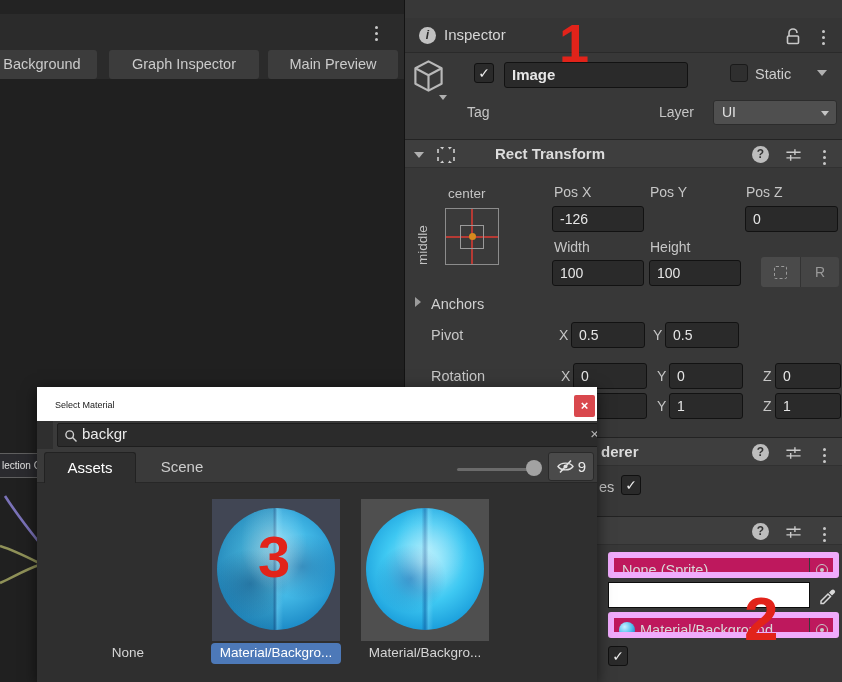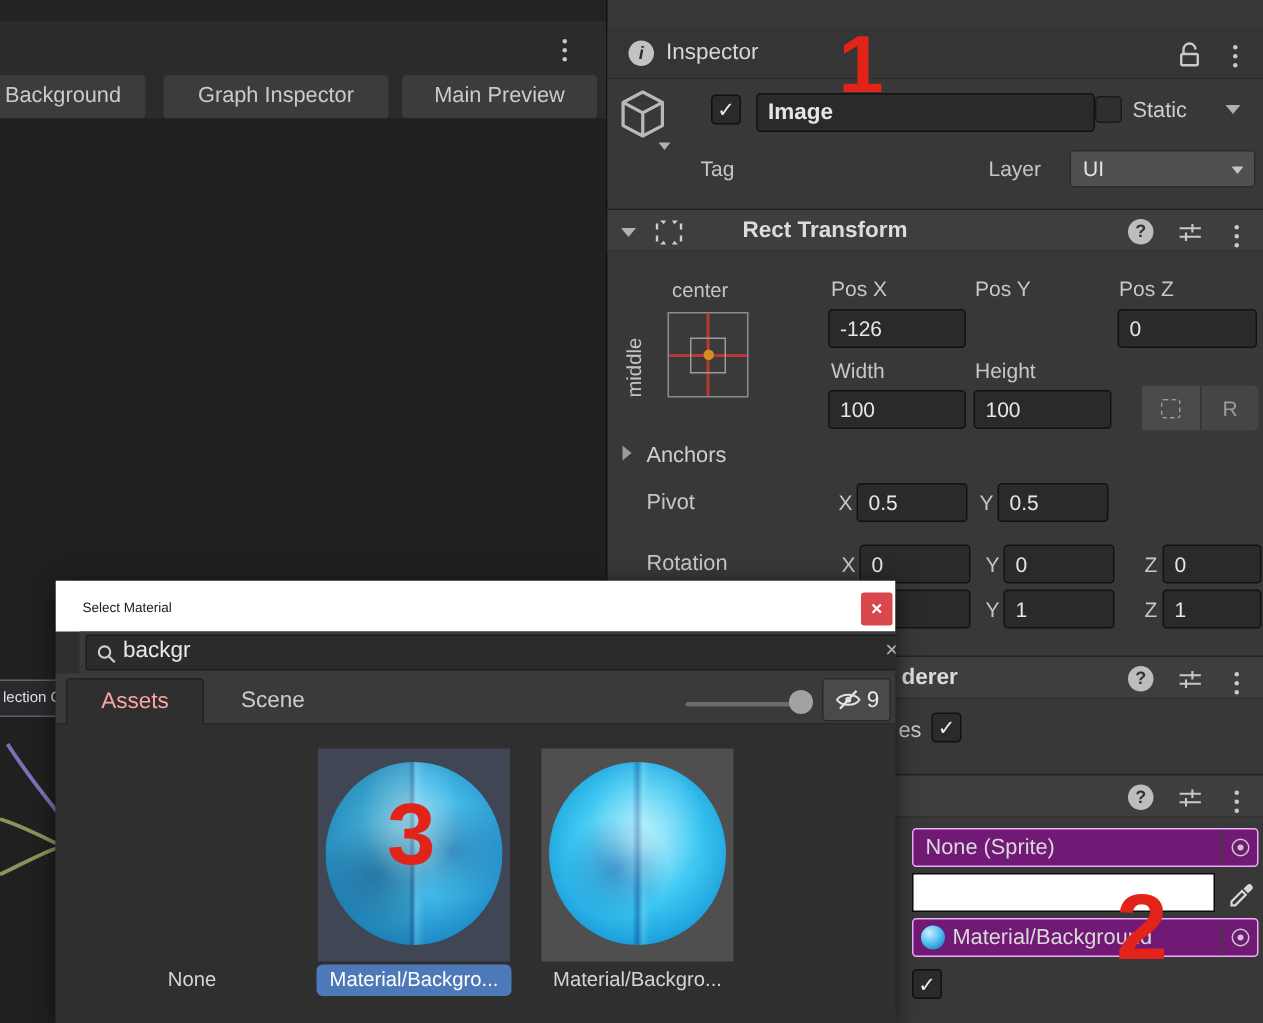--- a/index.html
+++ b/index.html
@@ -69,40 +69,40 @@
   .mini-btns .half { width:39px; height:30px; background:#4a4a4a; display:flex; align-items:center; justify-content:center; }
   .mini-btns .half + .half { background:#454545; border-left:1px solid #333; }
   .dashed-sq { width:13px; height:13px; border:1.6px dashed #9a9a9a; border-radius:2px; }
   .r-lbl { color:#9a9a9a; font-size:14px; }
 
   .picker-seg { position:absolute; right:0; top:0; width:24px; height:24px; border-left:1px solid #3a3a3a;
     display:flex; align-items:center; justify-content:center; }
   .picker-circle { width:12px; height:12px; border:1.5px solid #c9c9c9; border-radius:50%; position:relative; }
   .picker-circle::after { content:""; position:absolute; left:50%; top:50%; width:4px; height:4px;
     margin:-2px 0 0 -2px; background:#c9c9c9; border-radius:50%; }
-  .obj-field { position:absolute; background:#701a75; border:1px solid #f0abfc; border-radius:3px;
+  .obj-field { position:absolute; background:#be185d; border:6px solid #f0abfc; border-radius:3px;
     height:26px; color:#d9d9d9; font-size:14.5px; line-height:24px; overflow:hidden; white-space:nowrap; }
   .sphere-mini { position:absolute; left:5px; top:4px; width:16px; height:16px; border-radius:50%;
     background: radial-gradient(circle at 35% 30%, #cdeeff, #58c4f0 45%, #1577c2 90%); }
 
   
   .dialog { left:37px; top:387px; width:560px; height:295px; z-index:10; box-shadow:0 3px 14px rgba(0,0,0,.6);
     background:#2f2f2f; overflow:hidden; }
   .dlg-titlebar { position:absolute; left:0; top:0; width:560px; height:34px; background:#ffffff; }
   .dlg-title { position:absolute; left:18px; top:13px; font-size:9px; color:#1a1a1a; }
   .dlg-close { position:absolute; left:537px; top:8px; width:21px; height:22px; background:#d9484d;
     border-radius:2px; color:#fff; font-size:13px; font-weight:bold; text-align:center; line-height:21px; }
   .dlg-searchrow { position:absolute; left:16px; top:34px; width:560px; height:28px; background:#3a3a3a; }
   .dlg-search { position:absolute; left:4px; top:2px; width:552px; height:24px; background:#2b2b2b;
     border:1px solid #1d1d1d; border-radius:2px; }
   .dlg-search .q { position:absolute; left:24px; top:1px; font-size:15px; color:#eaeaea; }
   .dlg-search .clear { position:absolute; right:9px; top:1px; font-size:15px; color:#b5b5b5; }
   .dlg-tabsrow { position:absolute; left:0; top:62px; width:560px; height:34px; background:#3a3a3a; border-bottom:1px solid #272727; }
   .dlg-tab { position:absolute; top:3px; width:92px; height:31px; font-size:15px; text-align:center; line-height:30px; color:#cdcdcd; }
-  .dlg-tab.sel { background:#2f2f2f; border:1px solid #222; border-bottom:none; border-radius:3px 3px 0 0; color:#fca5a5; }
+  .dlg-tab.sel { background:#2f2f2f; border:1px solid #222; border-bottom:none; border-radius:3px 3px 0 0; color:#ffffff; }
   .slider-track { position:absolute; left:420px; top:19px; width:78px; height:3px; background:#6b6b6b; border-radius:2px; }
   .slider-thumb { position:absolute; left:489px; top:11px; width:16px; height:16px; border-radius:50%; background:#a2a2a2; }
   .eye-box { position:absolute; left:511px; top:3px; width:46px; height:29px; background:#4a4a4a;
     border:1px solid #2a2a2a; border-radius:3px; display:flex; align-items:center; justify-content:center; gap:3px; }
   .eye-box .cnt { color:#eaeaea; font-size:15px; }
   .dlg-content { position:absolute; left:0; top:96px; width:560px; height:199px; background:#2f2f2f; }
   .tile { position:absolute; top:16px; width:128px; height:142px; }
   .sphere { position:absolute; left:5px; top:9px; width:118px; height:122px; border-radius:50%; }
   .sphere.s1 { background:
       radial-gradient(at 48% 28%, rgba(255,255,255,0.28), transparent 38%),
@@ -195,21 +195,21 @@
 
     <div class="insp-header">
       <svg class="abs" style="left:5px;top:4px;" width="37" height="38" viewBox="0 0 24 24">
         <path d="M12 2.5 L20.5 7 V17 L12 21.5 L3.5 17 V7 Z" fill="none" stroke="#b9b9b9" stroke-width="1.4" stroke-linejoin="round"></path>
         <path d="M3.5 7 L12 11.5 L20.5 7 M12 11.5 V21.5" fill="none" stroke="#b9b9b9" stroke-width="1.4" stroke-linejoin="round"></path>
       </svg>
       <span class="abs tri-down" style="left:34px;top:42px;border-left-width:4px;border-right-width:4px;border-top-width:5px;"></span>
       <div class="checkbox" style="left:69px;top:10px;">
         <span>✓</span>
       </div>
-      <div class="txtfield" style="left:99px;top:9px;width:226px;font-weight:bold;font-size:15px;">Image</div>
+      <div class="txtfield" style="left:99px;top:9px;width:184px;font-weight:bold;font-size:15px;">Image</div>
       <div class="checkbox empty" style="left:325px;top:11px;width:18px;height:18px;"></div>
       <span class="lbl" style="left:350px;top:13px;font-size:14.5px;color:#cdcdcd;">Static</span>
       <span class="abs tri-down" style="left:412px;top:17px;"></span>
       <span class="lbl" style="left:62px;top:51px;">Tag</span>
       <span class="lbl" style="left:254px;top:51px;">Layer</span>
       <div class="dropdown" style="left:308px;top:47px;width:124px;">
         <span>UI</span>
         <span class="dd-caret"></span>
       </div>
     </div>

